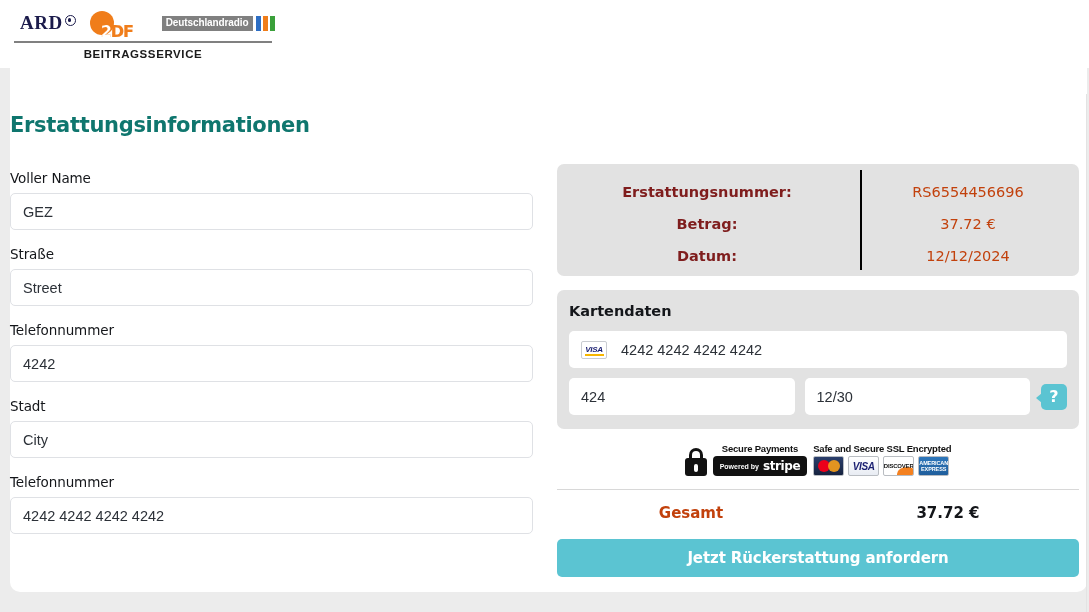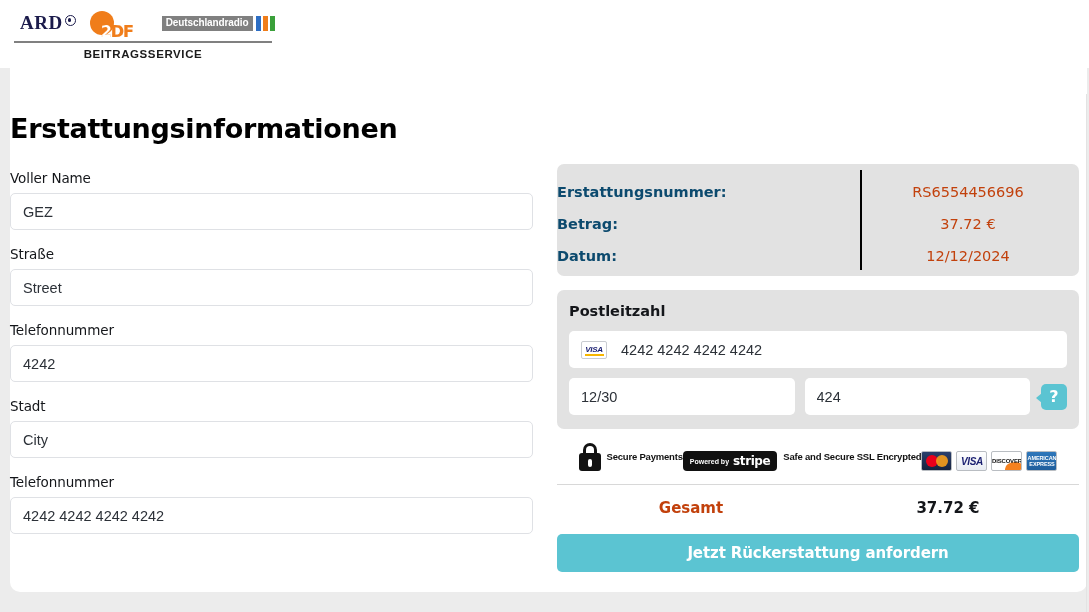--- a/index.html
+++ b/index.html
@@ -89,21 +89,21 @@
   .beitrag {
     text-align: center; width: 258px; margin-top: 5px;
     font-size: 11.5px; font-weight: bold; letter-spacing: 0.6px;
     color: #1a1a1a;
     font-family: "Liberation Sans", sans-serif;
   }
 
   
   .title {
     position: absolute; left: 10px; top: 113px;
-    font-size: 27px; font-weight: bold; color: #000000;
+    font-size: 21px; font-weight: bold; color: #0f766e;
     letter-spacing: -0.3px;
     font-family: "DejaVu Sans", sans-serif;
   }
 
   
   .form { position: absolute; left: 10px; top: 170px; width: 525px; }
   .field { margin-bottom: 16px; }
   .field-label {
     font-size: 13.5px; font-weight: normal; color: #14161a;
     margin-bottom: 7px; letter-spacing: -0.1px;
@@ -123,22 +123,22 @@
   
   .right { position: absolute; left: 557px; top: 164px; width: 522px; }
   .info-panel {
     background: #e2e2e2; border-radius: 7px;
     padding: 12px 0 14px 0;
     position: relative;
     height: 112px;
   }
   .info-row { display: flex; align-items: center; height: 32px; }
   .info-key {
-    width: 300px; text-align: left; padding-right: 0;
-    font-size: 14.5px; font-weight: bold; color: #0c4a6e;
+    width: 300px; text-align: center; padding-right: 0;
+    font-size: 14.5px; font-weight: bold; color: #7f1d1d;
     font-family: "DejaVu Sans", sans-serif;
   }
   .info-sep {
     width: 2px; background: #000000; height: 100px;
     position: absolute; left: 303px; top: 6px;
   }
   .info-val {
     flex: 1; text-align: center;
     font-size: 14.5px; color: #c2410c;
     font-family: "DejaVu Sans", sans-serif;
@@ -219,21 +219,21 @@
   }
   .lock-ico .shackle {
     position: absolute; top: 0; left: 4px;
     width: 14px; height: 14px; border: 3.5px solid #121212;
     border-bottom: none; border-radius: 7px 7px 0 0;
   }
   .lock-ico .kh {
     position: absolute; bottom: 4px; left: 9px;
     width: 4px; height: 8px; background: #ffffff; border-radius: 2px;
   }
-  .badge-col { display: flex; flex-direction: row; }
+  .badge-col { display: flex; flex-direction: column; }
   .badge-caption {
     font-size: 9.5px; font-weight: bold; color: #111111;
     margin-bottom: 2px; text-align: center; letter-spacing: -0.2px;
     font-family: "Liberation Sans", sans-serif;
   }
   .stripe-box {
     background: #111111; border-radius: 4px; height: 20px;
     display: flex; align-items: center; gap: 4px; padding: 0 7px;
   }
   .stripe-pb {
@@ -372,33 +372,33 @@
         <div class="info-key">Betrag:</div>
         <div class="info-val">37.72 €</div>
       </div>
       <div class="info-row">
         <div class="info-key">Datum:</div>
         <div class="info-val">12/12/2024</div>
       </div>
     </div>
 
     <div class="card-panel">
-      <div class="card-panel-title">Postleitzahl</div>
+      <div class="card-panel-title">Kartendaten</div>
 
       <div class="card-number-row">
         <span class="visa-chip">
           <span class="vt">VISA</span>
           <span class="vbar"></span>
         </span>
         <span class="card-number-text">4242 4242 4242 4242</span>
       </div>
 
       <div class="card-small-row">
+        <input class="card-small-input" value="424" style="">
         <input class="card-small-input" value="12/30" style="">
-        <input class="card-small-input" value="424" style="">
         <span class="help-bubble">?</span>
       </div>
     </div>
 
     <div class="badges">
       <span class="lock-ico">
         <span class="shackle"></span>
           <span class="body"></span>
           <span class="kh"></span>
       </span>

